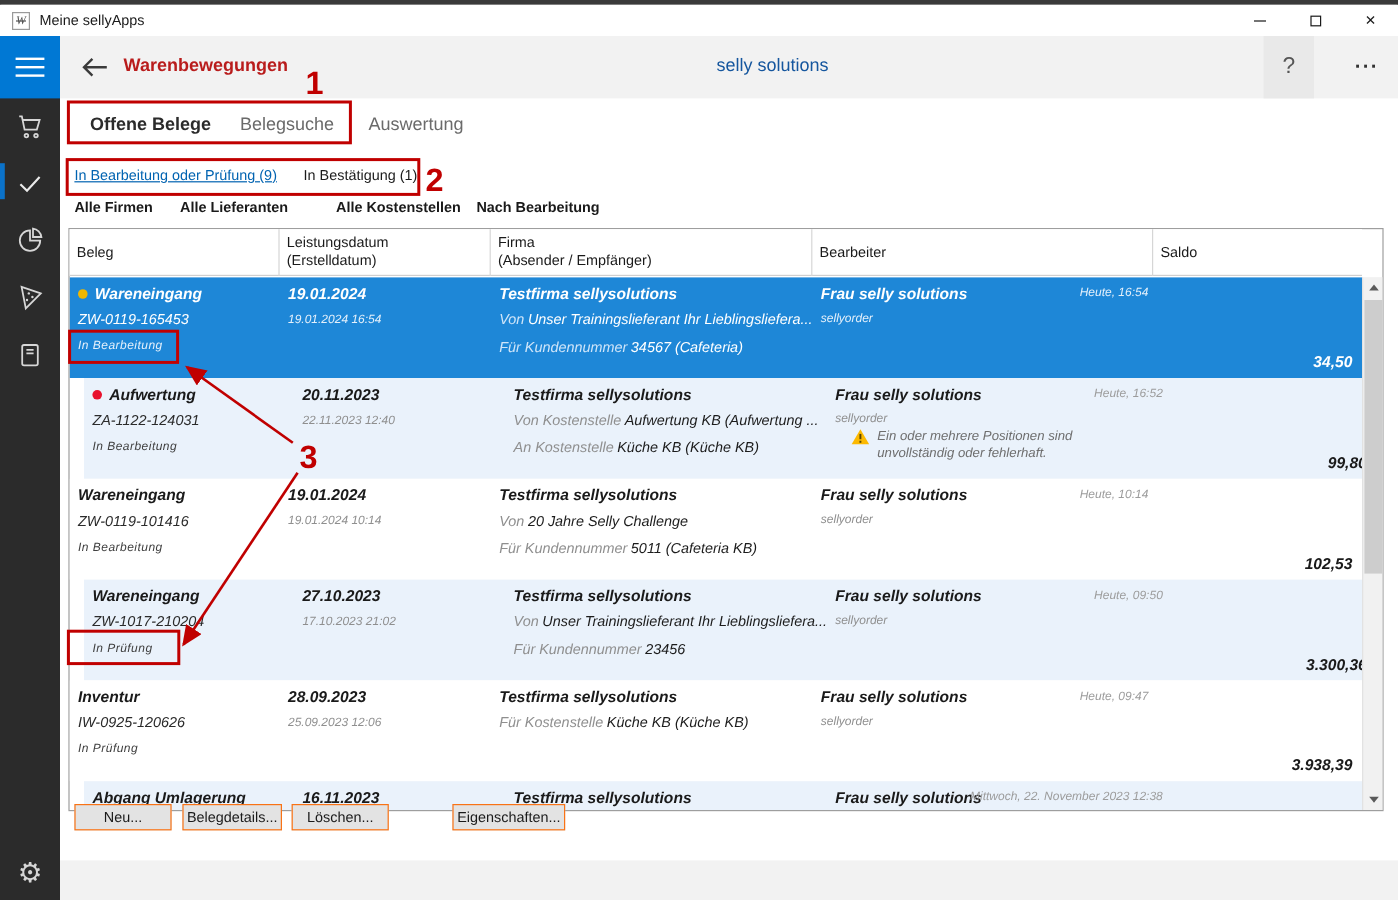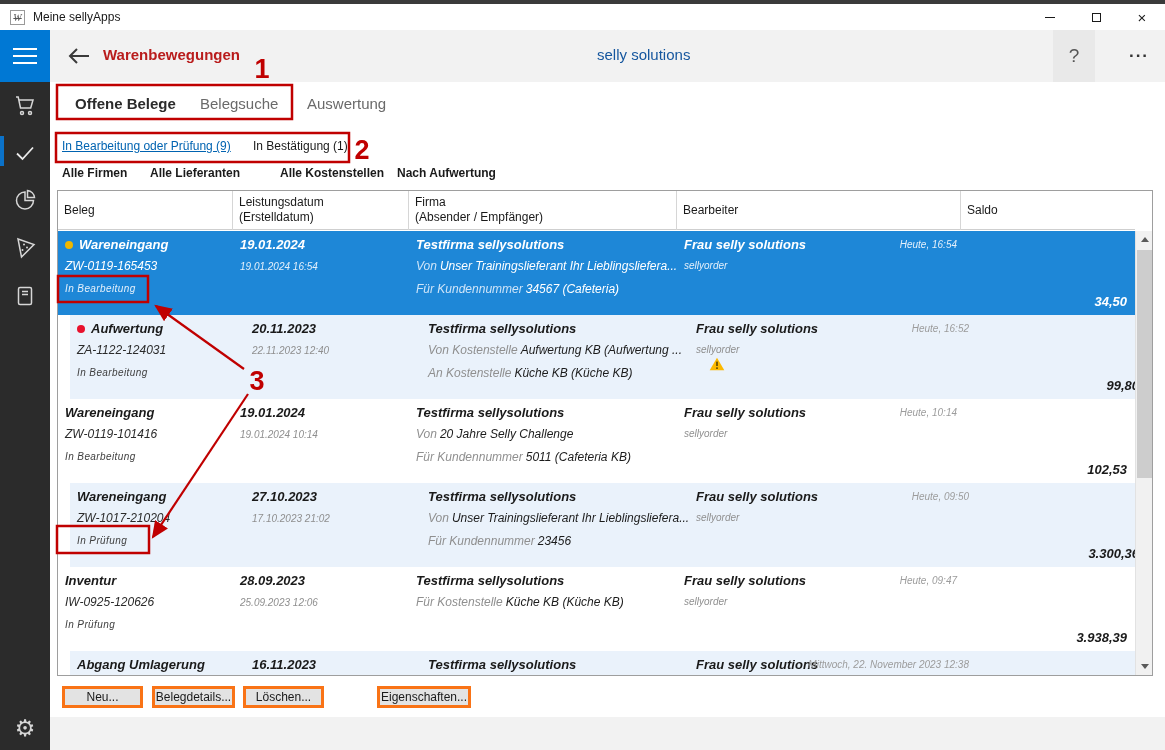--- a/index.html
+++ b/index.html
@@ -96,21 +96,21 @@
 
   
   .vscroll { position:absolute; right:0; top:40px; width:17px; height:444px; background:#f1f1f1; border-left:1px solid #e2e2e2; }
   .sb-up, .sb-down { position:absolute; left:0; width:17px; height:17px; display:flex; align-items:center; justify-content:center; }
   .sb-up { top:0; } .sb-down { bottom:0; }
   .tri-up { width:0; height:0; border-left:4px solid transparent; border-right:4px solid transparent; border-bottom:5px solid #5a5a5a; }
   .tri-down { width:0; height:0; border-left:4px solid transparent; border-right:4px solid transparent; border-top:5px solid #5a5a5a; }
   .sb-thumb { position:absolute; left:1px; top:19px; width:15px; height:228px; background:#cdcdcd; }
 
   
-  .abtn { position:absolute; top:656px; height:22px; background:#e3e3e3; border:3px solid #f97316; font-size:12px; color:#1a1a1a;
+  .abtn { position:absolute; top:640px; height:22px; background:#e3e3e3; border:1px solid #f97316; font-size:12px; color:#1a1a1a;
           font-family:"Liberation Sans",sans-serif; display:flex; align-items:center; justify-content:center; cursor:pointer; }
   .abtn-0 { left:12px; width:81px; } .abtn-1 { left:102px; width:83px; } .abtn-2 { left:193px; width:81px; } .abtn-3 { left:327px; width:94px; }
 
   .footer { position:absolute; left:0; top:687px; width:1115px; height:33px; background:#f2f2f2; }
 
   
   .overlay { position:absolute; left:0; top:0; width:1165px; height:750px; pointer-events:none; z-index:50; }
   .overlay text { font-family:"Liberation Sans",sans-serif; font-weight:bold; font-size:27px; fill:#c00000; }
 </style>
 </head>
@@ -195,21 +195,21 @@
     <div class="tab tab-0 active">Offene Belege</div>
     <div class="tab tab-1">Belegsuche</div>
     <div class="tab tab-2">Auswertung</div>
 
     <div class="flink flink-0 active">In Bearbeitung oder Prüfung (9)</div>
     <div class="flink flink-1">In Bestätigung (1)</div>
 
     <div class="dd dd-0">Alle Firmen</div>
     <div class="dd dd-1">Alle Lieferanten</div>
     <div class="dd dd-2">Alle Kostenstellen</div>
-    <div class="dd dd-3">Nach Aufwertung</div>
+    <div class="dd dd-3">Nach Bearbeitung</div>
 
     <div class="table">
       <div class="thead">
         <div class="th th-1">
             <span class="l1">Leistungsdatum</span>
             <span class="l2">(Erstelldatum)</span>
           </div>
         <div class="th th-0 single">
             <span class="l1">Beleg</span>
           </div>
@@ -270,20 +270,21 @@
     <div class="cell c-bearb">
       <div class="r-editor">Frau selly solutions</div>
       <div class="r-editorsub">sellyorder</div>
       <div class="r-time">Heute, 16:52</div>
       <div class="r-warning">
         <svg width="16" height="14" viewBox="0 0 16 14">
           <path d="M8 0.8 L15.3 13.2 L0.7 13.2 Z" fill="#fcb900"></path>
           <rect x="7.2" y="4.6" width="1.6" height="4.4" fill="#5a4500"></rect>
           <rect x="7.2" y="10.3" width="1.6" height="1.7" fill="#5a4500"></rect>
         </svg>
+        <span class="warn-text">Ein oder mehrere Positionen sind unvollständig oder fehlerhaft.</span>
       </div>
     </div>
     <div class="cell c-saldo">
       <div class="r-saldo">99,80</div>
     </div>
   </div>
           <div class="trow">
     <div class="cell c-beleg">
 
       <div class="r-type">Wareneingang</div>

